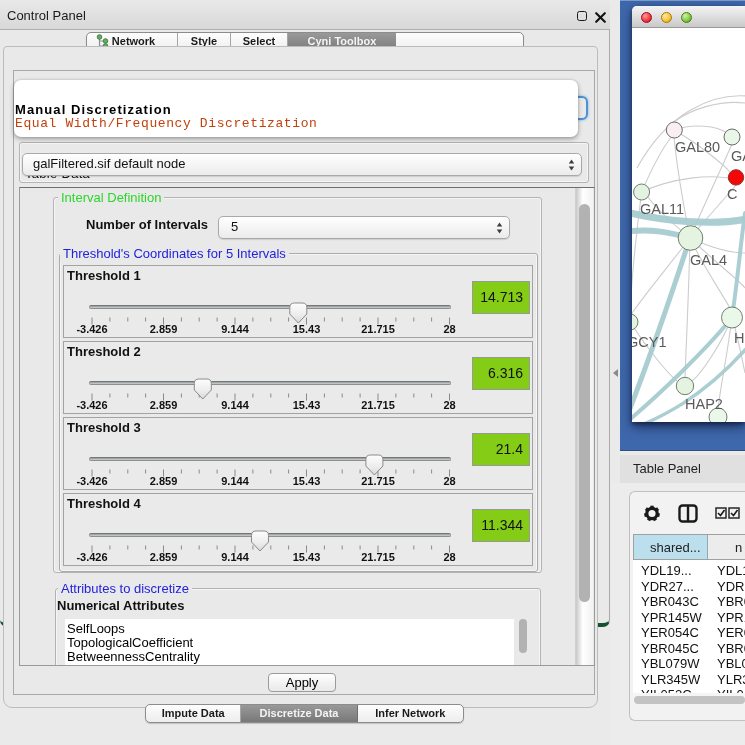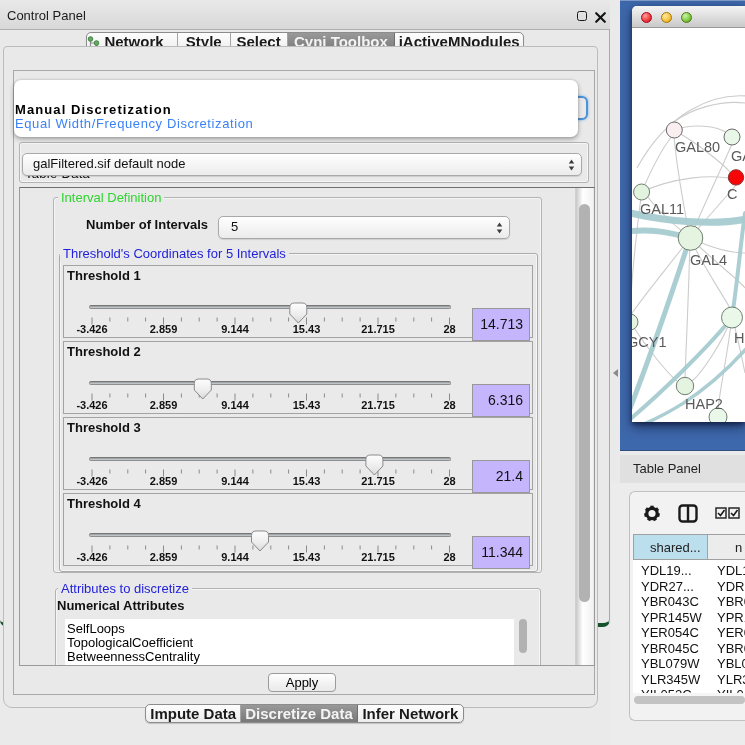--- a/index.html
+++ b/index.html
@@ -19,21 +19,21 @@
 #titlebar .title { position:absolute; left:7px; top:8px; font-size:13px; color:#1a1a1a; }
 #btn-sq { position:absolute; left:577px; top:11px; width:10px; height:10px;
   border:1.5px solid #1a1a1a; border-radius:2.5px; }
 #btn-x { position:absolute; left:595px; top:12px; }
 
 .tabbar { position:absolute; display:flex; height:21px;
   border:1px solid #8c8c8c; border-radius:5px;
   background:linear-gradient(#fdfdfd,#ededed);
   box-shadow:0 1px 1px rgba(0,0,0,0.18);
   overflow:hidden; }
-.tab { font-size:15px; color:#1a1a1a; text-align:center; line-height:17px; font-weight:bold;
+.tab { font-size:11px; color:#1a1a1a; text-align:center; line-height:17px; font-weight:bold;
   border-right:1px solid #a5a5a5; white-space:nowrap; }
 .tab:last-child { border-right:none; }
 .tab.sel { background:linear-gradient(#999,#787878); color:#f4f4f4; border-right-color:#6f6f6f; }
 #content-panel { position:absolute; left:3px; top:46px; width:595px; height:662px;
   border:1px solid #bcbcbc; border-radius:4px 4px 9px 9px; background:#e9e9e9; }
 #algo-panel { position:absolute; left:13px; top:70px; width:582px; height:625px;
   border:1px solid #a8a8a8; background:#e9e9e9; }
 .groupbox { position:absolute; border:1px solid #b3b3b3; border-radius:3px;
   box-shadow:inset 0 0 0 1px rgba(255,255,255,0.55); }
 .gtitle { position:absolute; top:-8px; font-size:13px; background:#e9e9e9; padding:0 3px; line-height:15px; }
@@ -50,30 +50,30 @@
 #vsb-track { position:absolute; right:1px; top:0; width:18px; height:477px;
   background:linear-gradient(90deg,#c8c8c8,#ffffff 40%,#f2f2f2); border-left:1px solid #d0d0d0; }
 #vsb-thumb { position:absolute; left:3px; top:16px; width:11px; height:398px;
   background:#b2b2b2; border-radius:6px; }
 .tpanel { position:absolute; left:62px; width:470px; height:73px;
   border:1px solid #a3a3a3; background:#eaeaea; }
 .tpanel .tname { position:absolute; left:3px; top:2px; font-size:13px; font-weight:bold; color:#111; }
 .track { position:absolute; left:25px; top:39px; width:362px; height:4px;
   border:1px solid #8f8f8f; border-radius:3px;
   background:linear-gradient(#8f9599,#cfd4d6); border-top-color:#777; }
-.vbox { position:absolute; left:408px; top:42px; width:58px; height:33px;
-  border:1px solid #989898; background:#c4b5fd; }
+.vbox { position:absolute; left:408px; top:15px; width:58px; height:33px;
+  border:1px solid #989898; background:#84cc16; }
 .vbox span { position:absolute; right:6px; top:7px; font-size:14px; color:#111; }
 .ticklab { position:absolute; font-size:11px; font-weight:bold; color:#111; transform:translateX(-50%); }
 
 #popup { position:absolute; left:14px; top:80px; width:564px; height:57px;
   background:#fff; border-radius:7px;
   box-shadow:0 2px 5px rgba(0,0,0,0.32), 0 0 2px rgba(0,0,0,0.18); }
 #popup .it1 { position:absolute; left:1px; top:22px; font-size:13px; font-weight:bold; color:#000; letter-spacing:1.1px; }
-#popup .it2 { position:absolute; left:1px; top:36px; font-size:13px; color:#3b82f6; letter-spacing:0.6px; }
+#popup .it2 { position:absolute; left:1px; top:36px; font-size:13px; color:#c2410c; letter-spacing:0.6px;font-family:Liberation Mono, monospace; }
 #popup .ph { position:absolute; left:177px; top:6px; font-size:13px; color:#bcbcbc; letter-spacing:0.55px; }
 #ghost { position:absolute; left:25px; top:74px; font-size:13px; font-weight:bold; color:#c9c9c9; z-index:5; }
 
 #desktop { position:absolute; left:620px; top:0; width:125px; height:451px; background:#3e68ac;
   border-top:1px solid #7e99c6; border-bottom:1px solid #2e4d80; overflow:hidden; }
 #netframe { position:absolute; left:12px; top:5px; width:113px; height:416px;
   background:#fff; border-radius:5px 0 0 0; overflow:hidden;
   box-shadow:0 5px 12px rgba(5,10,35,0.55), 0 2px 4px rgba(5,10,35,0.5); }
 #nettitle { position:absolute; left:0; top:0; width:113px; height:22px;
   background:linear-gradient(#f4f4f4,#c9c9c9); border-bottom:1px solid #9a9a9a; }
@@ -112,21 +112,20 @@
       <svg width="13" height="15" style="vertical-align:-3px;" viewBox="0 0 13 15">
         <path d="M3.5 4 V13.5 M3.5 8 H9 M3.5 13 H9" stroke="#8f8f8f" stroke-width="1.2" fill="none"></path>
         <circle cx="3.5" cy="4" r="2.3" fill="#63ad63" stroke="#3c7a3c" stroke-width="0.9"></circle>
         <circle cx="9.5" cy="8" r="2.3" fill="#63ad63" stroke="#3c7a3c" stroke-width="0.9"></circle>
         <circle cx="9.5" cy="13" r="2.3" fill="#63ad63" stroke="#3c7a3c" stroke-width="0.9"></circle>
       </svg>
       Network</div>
     <div class="tab" style="width:53px;text-decoration:underline;">Style</div>
     <div class="tab" style="width:57px;">Select</div>
     <div class="tab sel" style="width:108px;">Cyni Toolbox</div>
-    <div class="tab" style="width:128px;">jActiveMNodules</div>
   </div>
 
   <div id="content-panel"></div>
   <div id="algo-panel"></div>
 
   <div class="groupbox" style="left:19px; top:142px; width:570px; height:41px;">
     <span class="gtitle" style="left:2px; color:#111; letter-spacing:0.3px;margin-top:31px;">Table Data</span>
   </div>
   <div class="combo" style="left:22px; top:153px; width:560px;">
     <span class="ctext" style="left:10px;">galFiltered.sif default node</span>

